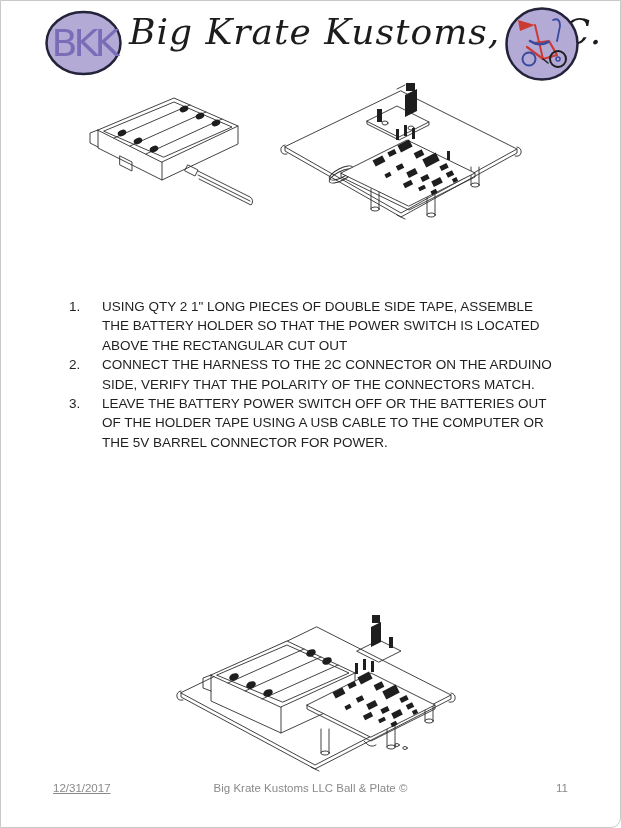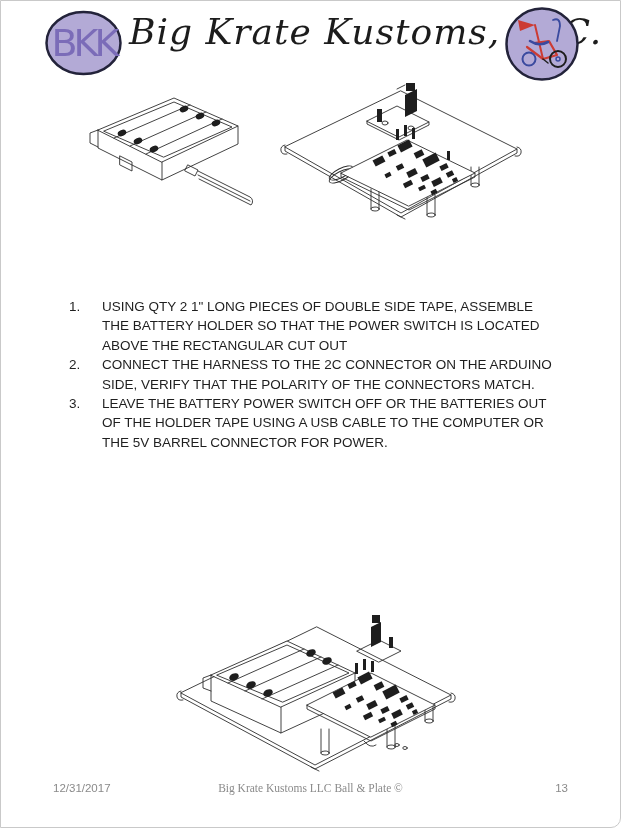--- a/index.html
+++ b/index.html
@@ -32,22 +32,22 @@
     position:absolute;left:68px;top:296px;
     color:#1f1f1f;
     font-size:13.5px;
     line-height:19.4px;
   }
   .instr-item{display:flex;}
   .instr-num{width:33px;flex:none;}
   .instr-text{white-space:pre-line;width:472px;}
   .footer{position:absolute;left:0;top:781px;width:100%;height:20px;
     color:#8a8a8a;font-size:11.5px;}
-  .footer-date{position:absolute;left:52px;top:0;}
-  .footer-center{position:absolute;left:0;top:0;width:100%;text-align:center;font-family:Liberation Serif, serif;}
+  .footer-date{position:absolute;left:52px;top:0;text-decoration:underline;}
+  .footer-center{position:absolute;left:0;top:0;width:100%;text-align:center;}
   .footer-page{position:absolute;right:52px;top:0;}
 </style>
 </head>
 <body>
 
 <div class="page">
 
   <div>
     <svg class="logo-left" width="79" height="68" viewBox="0 0 79 68">
       <ellipse cx="39.5" cy="33" rx="37" ry="31" fill="#b3aad6" stroke="#23233a" stroke-width="2.5"></ellipse>
@@ -243,16 +243,16 @@
       <rect x="204.5" y="100.5" width="9" height="5" transform="rotate(-27 209 103)"></rect>
       <rect x="219.5" y="105" width="7" height="4" transform="rotate(-27 223 107)"></rect>
       <rect x="232" y="109" width="6" height="4" transform="rotate(-27 235 111)"></rect>
       <rect x="253.5" y="97" width="5" height="4" transform="rotate(-27 256 99)"></rect>
     </g>
   </svg>
 
   <div class="footer">
     <span class="footer-date">12/31/2017</span>
     <span class="footer-center">Big Krate Kustoms LLC Ball &amp; Plate ©</span>
-    <span class="footer-page">13</span>
+    <span class="footer-page">11</span>
   </div>
 
 </div>
 
 </body></html>

